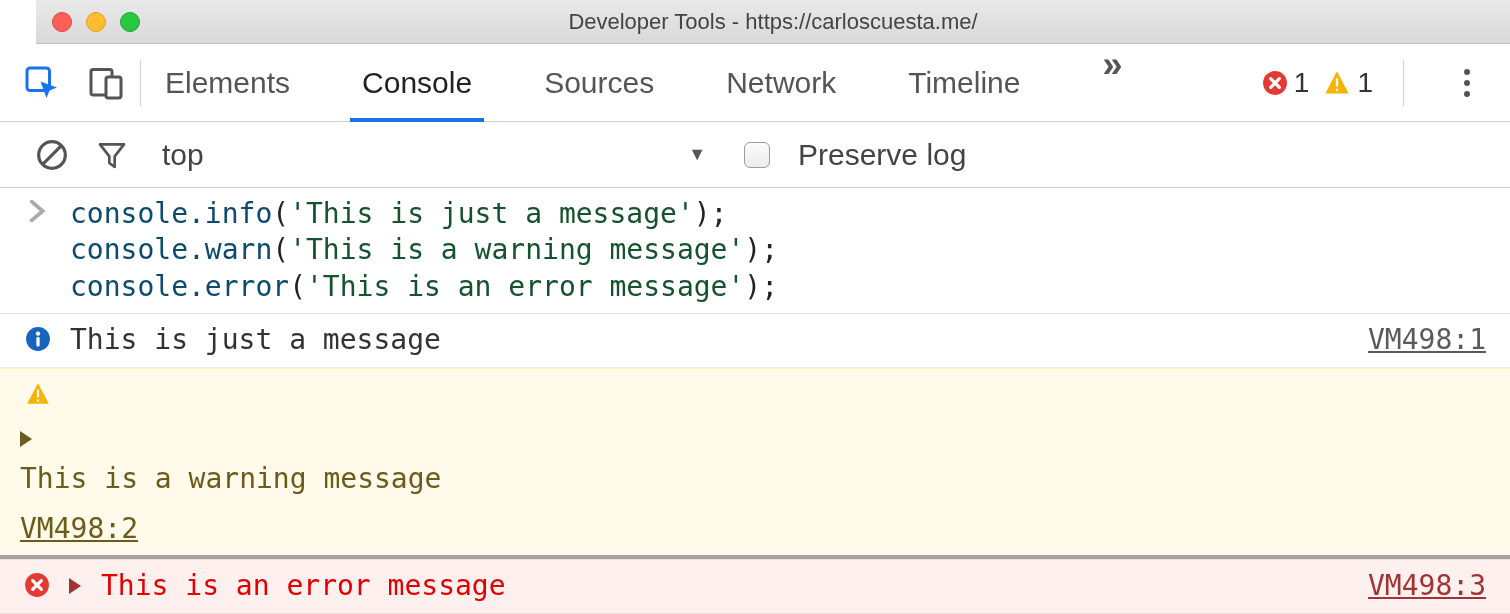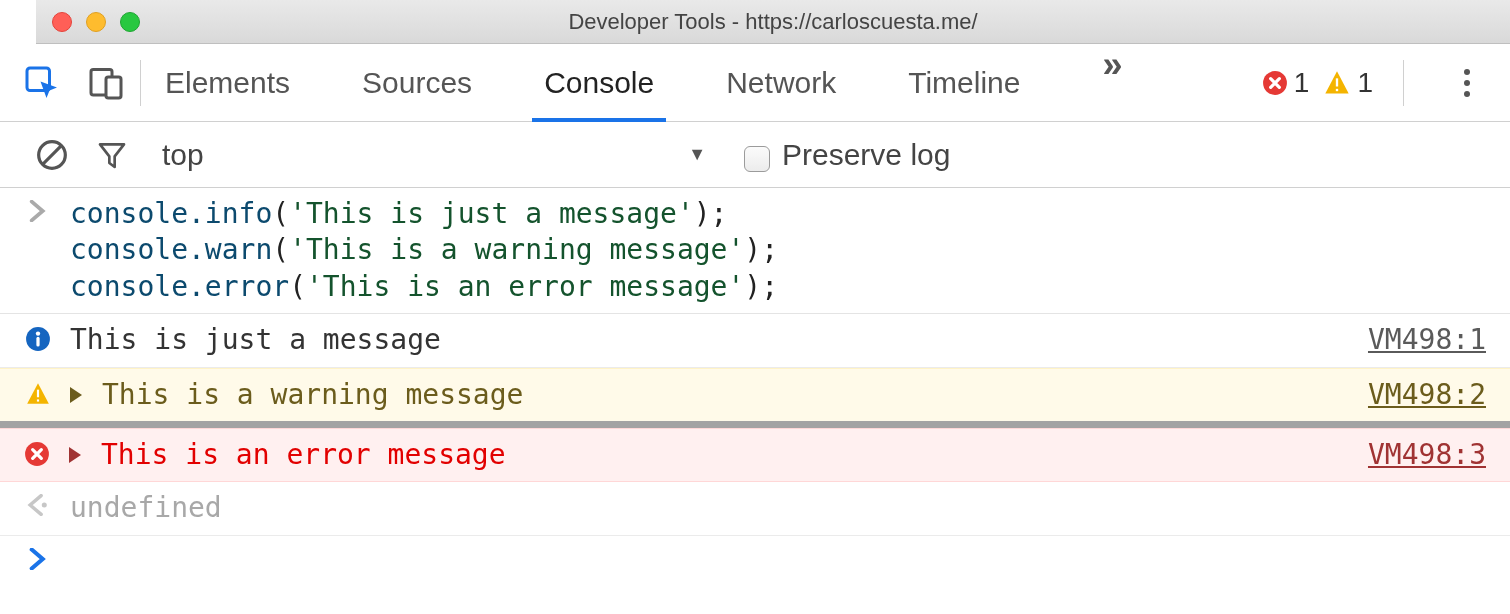--- a/index.html
+++ b/index.html
@@ -141,22 +141,22 @@
     cursor: pointer;
     padding-left: 6px;
   }
   .dropdown-arrow {
     font-size: 18px;
     color: #555;
     padding-right: 10px;
   }
   .preserve {
     display: flex;
-    align-items: flex-end;
-    gap: 12px;
+    align-items: center;
+    gap: 28px;
   }
   .checkbox {
     width: 26px; height: 26px;
     border: 1px solid #9b9b9b;
     border-radius: 6px;
     background: linear-gradient(#fbfbfb, #ececec);
     cursor: pointer;
   }
 
   
@@ -190,21 +190,22 @@
     white-space: nowrap;
   }
 
   .row.code .content { color: #222; }
   .row.code { border-bottom: 1px solid #e4e4e4; }
 
   .row.info { }
   .row.warn {
     background: #fffae9;
     border-top: 1px solid #fff3c6;
-    border-bottom: 7px solid #a3a3a3;
+    border-bottom: 4px solid #a3a3a3;
+    flex-direction: column;
   }
   .row.warn .content { color: #6b5c1c; }
   .row.warn .source { color: #6b5c1c; }
   .row.error {
     background: #fff0f0;
     border-top: 1px solid #ffd7d7;
     border-bottom: 1px solid #ffd7d7;
     padding-left: 19px;
   }
   .row.error .content { color: #e20000; }
@@ -265,22 +266,22 @@
     <span class="icon">
       <svg width="36" height="36" viewBox="0 0 24 24" fill="none">
         <rect x="2" y="3" width="14" height="17" rx="1.5" stroke="#555" stroke-width="2"></rect>
         <rect x="12" y="8" width="10" height="14" rx="1.5" fill="#fff" stroke="#555" stroke-width="2"></rect>
       </svg>
     </span>
   </div>
   <div class="sep"></div>
   <div class="tabs">
     <div class="tab">Elements</div>
+    <div class="tab active">Console</div>
     <div class="tab">Sources</div>
-    <div class="tab active">Console</div>
     <div class="tab">Network</div>
     <div class="tab">Timeline</div>
     <div class="chevron-more">»</div>
   </div>
   <div class="tabbar-right">
     <div class="badge-pair">
       <span class="icon">
         <svg width="26" height="26" viewBox="0 0 24 24">
           <circle cx="12" cy="12" r="11" fill="#e53935"></circle>
           <path d="M8 8 L16 16 M16 8 L8 16" stroke="#fff" stroke-width="3" stroke-linecap="round"></path>

